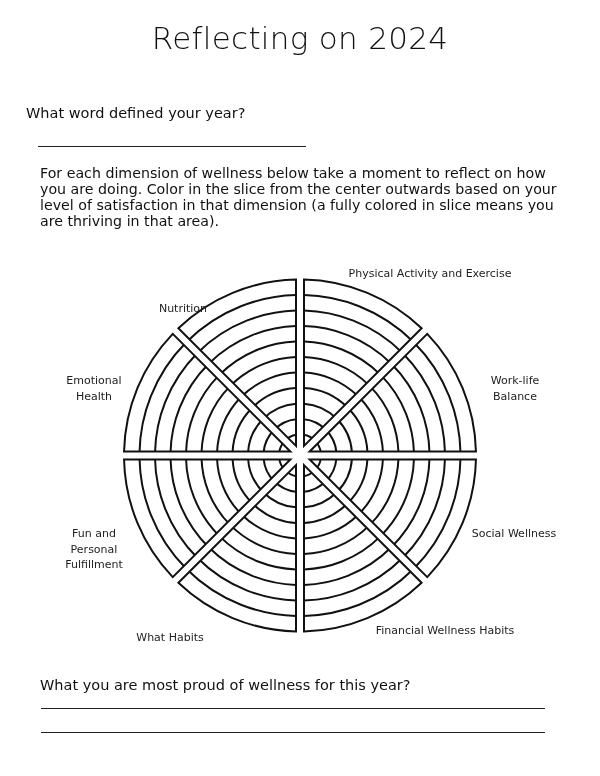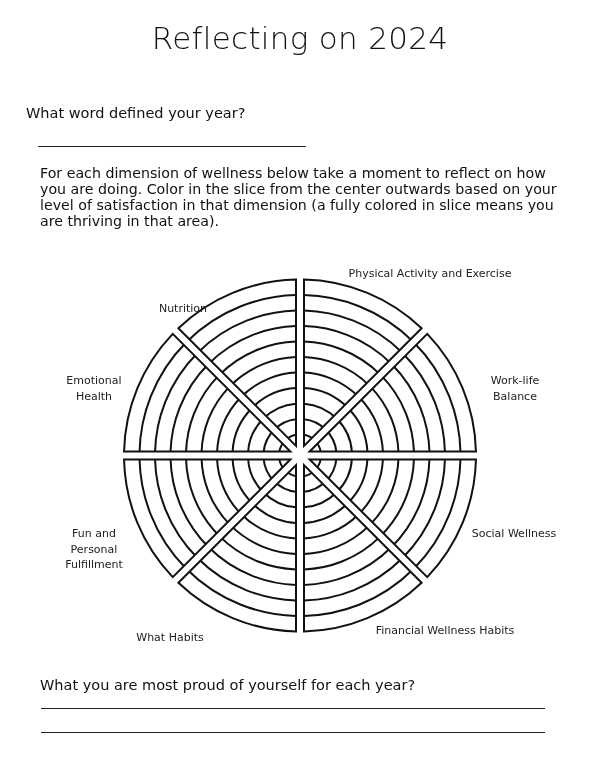--- a/index.html
+++ b/index.html
@@ -207,17 +207,17 @@
       <div>Fun and</div>
       <div>Personal</div>
       <div>Fulfillment</div>
     </div>
     <div class="lbl" style="left: -26px; width: 240px; top: 373px;">
       <div>Emotional</div>
       <div>Health</div>
     </div>
   </div>
 
-<div class="q2">What you are most proud of yourself for each year?</div>
+<div class="q2">What you are most proud of wellness for this year?</div>
 <div id="answer-lines">
     <div class="ans-line" style="top: 708px;"></div>
     <div class="ans-line" style="top: 732px;"></div>
   </div>
 
 </body></html>

